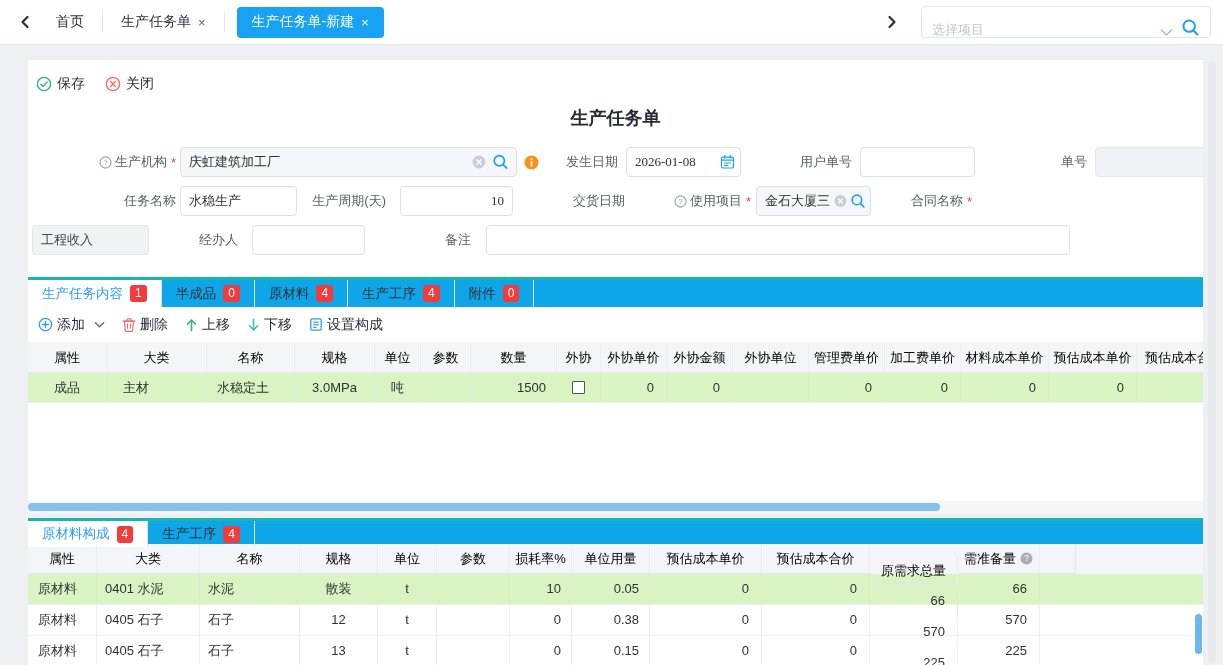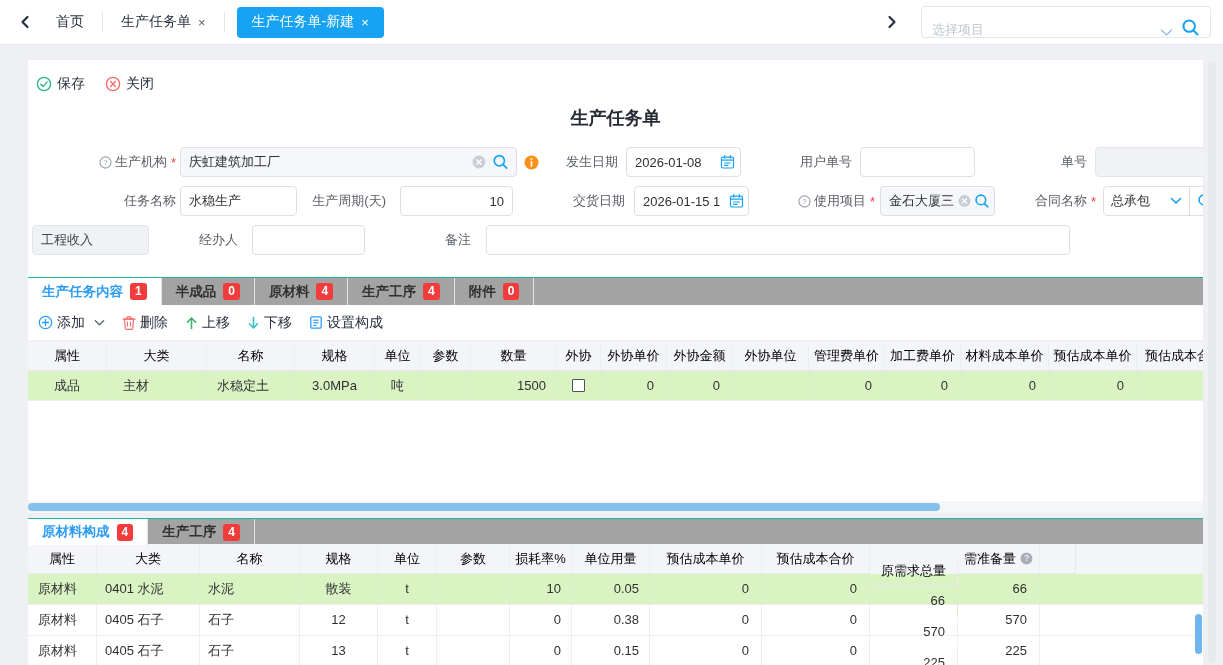--- a/index.html
+++ b/index.html
@@ -34,34 +34,34 @@
   .doc-btn { display:flex; align-items:center; gap:5px; font-size:14px; color:#2b3040; cursor:pointer; }
 
   .page-title { text-align:center; font-size:18px; font-weight:bold; color:#262a33; margin-top:9px; height:25px; line-height:25px; }
 
   
   .form { margin-top:16px; }
   .form-row { display:flex; align-items:center; height:30px; margin-bottom:9px; }
   .lbl { display:flex; align-items:center; justify-content:flex-end; gap:3px; color:#5a5e66; font-size:13px; flex-shrink:0; height:30px; }
   .req { color:#f0403c; margin-left:1px; }
   .ipt { height:30px; border:1px solid #dcdfe6; border-radius:4px; background:#fff; padding:0 8px;
-    font-size:13px; color:#303133; font-family:Liberation Sans, sans-serif; outline:none; flex-shrink:0; }
+    font-size:13px; color:#303133; font-family:Liberation Serif, serif; outline:none; flex-shrink:0; }
   .ipt.ta-r { text-align:right; }
   .ipt:disabled, .ipt.disabled { background:#f0f2f5; border-color:#e2e5ea; color:#42464e; }
   .iwrap { position:relative; flex-shrink:0; height:30px; }
   .iwrap .ipt { width:100%; }
   .iwrap .picker { background:#f5f7fa; }
   .icon-in { position:absolute; top:50%; transform:translateY(-50%); cursor:pointer; }
   .select-group { display:flex; align-items:stretch; height:30px; border:1px solid #dcdfe6; border-radius:4px; background:#fff; flex-shrink:0; overflow:hidden; }
   .select-val { display:flex; align-items:center; justify-content:space-between; padding:0 7px; width:85px; cursor:pointer; }
   .select-group .sg-div { width:1px; background:#dcdfe6; }
   .sg-search { width:29px; display:flex; align-items:center; justify-content:center; cursor:pointer; }
 
   
-  .tabs { display:flex; background:#a3a3a3; border-top:1px solid #14b8a6; flex-shrink:0;font-weight:bold; }
+  .tabs { display:flex; background:#0ea5e9; border-top:3px solid #14b8a6; flex-shrink:0; }
   .tabs.sub { margin-top:13px; }
   .tab { display:flex; align-items:center; gap:7px; padding:0 14px; height:27px; font-size:13.5px;
     color:#303133; border-right:1px solid #dfe2e8; cursor:pointer; }
   .tab.active { background:#fff; color:#2d9cf5; }
   .badge { background:#f23c3c; color:#fff; font-size:12px; line-height:17px; padding:0 5px; border-radius:3px; }
 
   
   .grid-toolbar { display:flex; align-items:center; gap:17px; height:36px; padding-left:10px;
     border-bottom:1px solid #eceef3; flex-shrink:0; background:#fff; }
   .g-btn { display:flex; align-items:center; gap:4px; font-size:14px; color:#2b3040; cursor:pointer; }
@@ -247,33 +247,20 @@
     </div>
 
     <div class="form-row">
       <span class="lbl" style="width:148px">任务名称</span>
       <input class="ipt" style="width: 117px; margin-left: 4px;" value="水稳生产">
 
       <span class="lbl" style="width:89px">生产周期(天)</span>
       <input class="ipt ta-r" style="width: 113px; margin-left: 14px;" value="10">
 
       <span class="lbl" style="width:112px">交货日期</span>
-      <span class="iwrap" style="width:115px;margin-left:9px">
-        <input class="ipt" style="padding-right: 22px;" value="2026-01-15 1">
-        <span class="icon-in" style="right:5px">
-          <svg width="15" height="15" viewBox="0 0 16 16">
-              <rect x="1.6" y="2.8" width="12.8" height="11.6" rx="1.5" fill="none" stroke="#17a2f3" stroke-width="1.3"></rect>
-              <line x1="1.6" y1="6.1" x2="14.4" y2="6.1" stroke="#17a2f3" stroke-width="1.3"></line>
-              <line x1="5" y1="1.2" x2="5" y2="4" stroke="#17a2f3" stroke-width="1.3" stroke-linecap="round"></line>
-              <line x1="11" y1="1.2" x2="11" y2="4" stroke="#17a2f3" stroke-width="1.3" stroke-linecap="round"></line>
-              <line x1="4.4" y1="9" x2="11.6" y2="9" stroke="#17a2f3" stroke-width="1.2"></line>
-              <line x1="4.4" y1="11.6" x2="9" y2="11.6" stroke="#17a2f3" stroke-width="1.2"></line>
-            </svg>
-        </span>
-      </span>
 
       <span class="lbl" style="width:122px;margin-left:4px">
         <svg width="13" height="13" viewBox="0 0 14 14">
             <circle cx="7" cy="7" r="6" fill="none" stroke="#9aa0a8" stroke-width="1.2"></circle>
             <text x="7" y="10" text-anchor="middle" font-size="8.5" fill="#9aa0a8" font-family="sans-serif">?</text>
           </svg>
         <span>使用项目</span>
           <span class="req">*</span>
       </span>
       <span class="iwrap" style="width:115px;margin-left:5px">
@@ -289,35 +276,20 @@
           <svg width="16" height="16" viewBox="0 0 20 20">
               <circle cx="8.6" cy="8.6" r="6" fill="none" stroke="#17a2f3" stroke-width="2"></circle>
               <line x1="13.2" y1="13.2" x2="17.3" y2="17.3" stroke="#17a2f3" stroke-width="2" stroke-linecap="round"></line>
             </svg>
         </span>
       </span>
 
       <span class="lbl" style="width:97px;margin-left:4px">
         <span>合同名称</span>
           <span class="req">*</span>
-      </span>
-      <span class="select-group" style="margin-left:7px">
-        <span class="select-val">
-          <span>总承包</span>
-          <svg width="12" height="8" viewBox="0 0 12 8">
-              <polyline points="1.5,1.5 6,6 10.5,1.5" fill="none" stroke="#17a2f3" stroke-width="1.6" stroke-linecap="round" stroke-linejoin="round"></polyline>
-            </svg>
-        </span>
-        <span class="sg-div"></span>
-        <span class="sg-search">
-          <svg width="16" height="16" viewBox="0 0 20 20">
-              <circle cx="8.6" cy="8.6" r="6" fill="none" stroke="#17a2f3" stroke-width="2"></circle>
-              <line x1="13.2" y1="13.2" x2="17.3" y2="17.3" stroke="#17a2f3" stroke-width="2" stroke-linecap="round"></line>
-            </svg>
-        </span>
       </span>
 
     </div>
 
     <div class="form-row">
       <input class="ipt" style="width: 117px; margin-left: 4px;" disabled="" value="工程收入">
 
       <span class="lbl" style="width:89px">经办人</span>
       <input class="ipt" style="width: 113px; margin-left: 14px;" value="">
 

